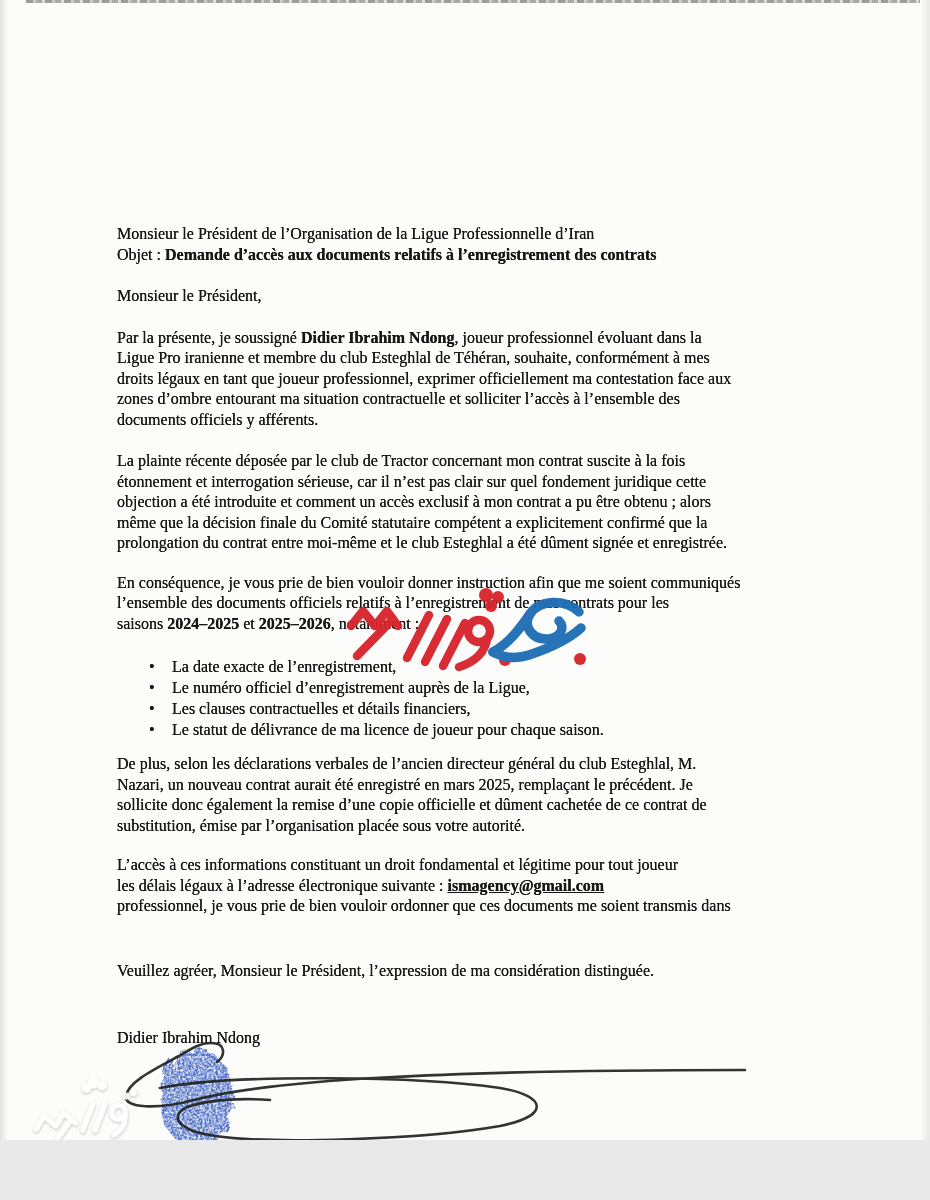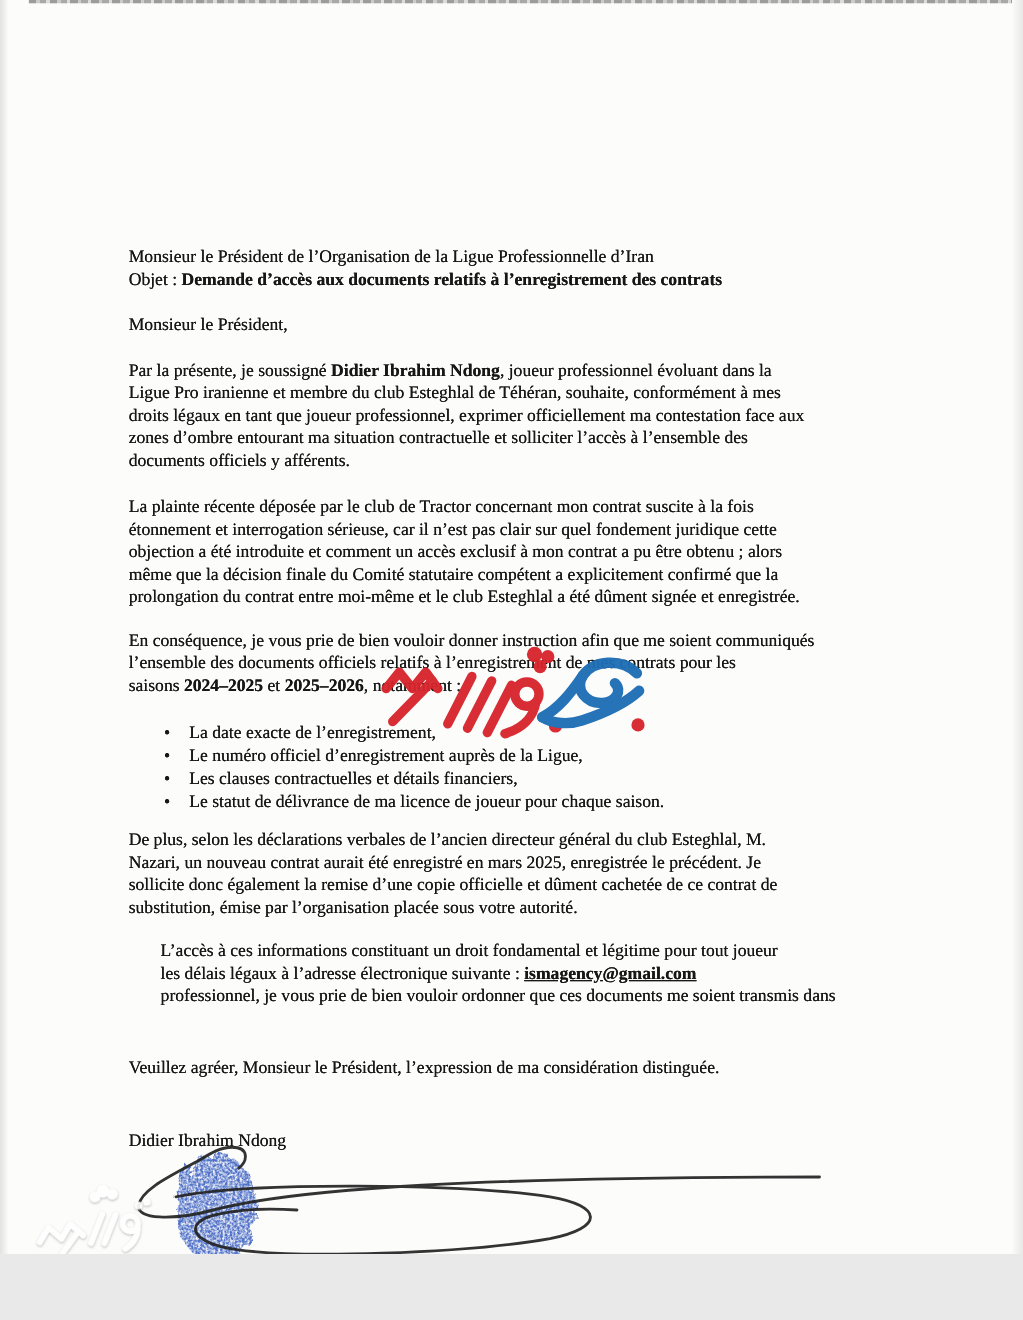--- a/index.html
+++ b/index.html
@@ -25,21 +25,21 @@
   .ln{white-space:nowrap;}
   .b{font-weight:bold;}
   .u{text-decoration:underline;}
   #recipient-block{margin-top:224px;}
   #salutation{margin-top:21px;}
   #p1{margin-top:21px;}
   #p2{margin-top:21px;}
   #p3{margin-top:19px;}
   #bullet-list{margin-top:22px;line-height:21px;}
   #p4{margin-top:14px;}
-  #p5{margin-top:19px;margin-left:29px;}
+  #p5{margin-top:19px;}
   #closing{margin-top:44px;}
   #signatory{margin-top:47px;}
   .bullet-item{position:relative;padding-left:55px;white-space:nowrap;}
   .bullet-item::before{content:"•";position:absolute;left:32px;top:0;}
   
   .center-logo{position:absolute;left:345px;top:584px;width:245px;height:100px;opacity:.96;}
   .bottom-logo{position:absolute;left:20px;top:1072px;width:150px;height:78px;
     transform:rotate(-9deg);opacity:.92;
     filter:drop-shadow(0 1px 1px rgba(125,125,125,.55));}
   .site-watermark{
@@ -85,21 +85,21 @@
         <div class="ln"><span>saisons </span><span class="b">2024–2025</span><span> et </span><span class="b">2025–2026</span><span>, notamment :</span></div>
       </div>
     <div id="bullet-list">
         <div class="bullet-item"><span>La date exacte de l’enregistrement,</span></div>
         <div class="bullet-item"><span>Le numéro officiel d’enregistrement auprès de la Ligue,</span></div>
         <div class="bullet-item"><span>Les clauses contractuelles et détails financiers,</span></div>
         <div class="bullet-item"><span>Le statut de délivrance de ma licence de joueur pour chaque saison.</span></div>
       </div>
     <div id="p4">
         <div class="ln"><span>De plus, selon les déclarations verbales de l’ancien directeur général du club Esteghlal, M.</span></div>
-        <div class="ln"><span>Nazari, un nouveau contrat aurait été enregistré en mars 2025, enregistrée le précédent. Je</span></div>
+        <div class="ln"><span>Nazari, un nouveau contrat aurait été enregistré en mars 2025, remplaçant le précédent. Je</span></div>
         <div class="ln"><span>sollicite donc également la remise d’une copie officielle et dûment cachetée de ce contrat de</span></div>
         <div class="ln"><span>substitution, émise par l’organisation placée sous votre autorité.</span></div>
       </div>
     <div id="p5">
         <div class="ln"><span>L’accès à ces informations constituant un droit fondamental et légitime pour tout joueur</span></div>
         <div class="ln"><span>les délais légaux à l’adresse électronique suivante : </span><span class="b u">ismagency@gmail.com</span></div>
         <div class="ln"><span>professionnel, je vous prie de bien vouloir ordonner que ces documents me soient transmis dans</span></div>
       </div>
     <div id="closing" class="ln">Veuillez agréer, Monsieur le Président, l’expression de ma considération distinguée.</div>
     <div id="signatory" class="ln">Didier Ibrahim Ndong</div>

